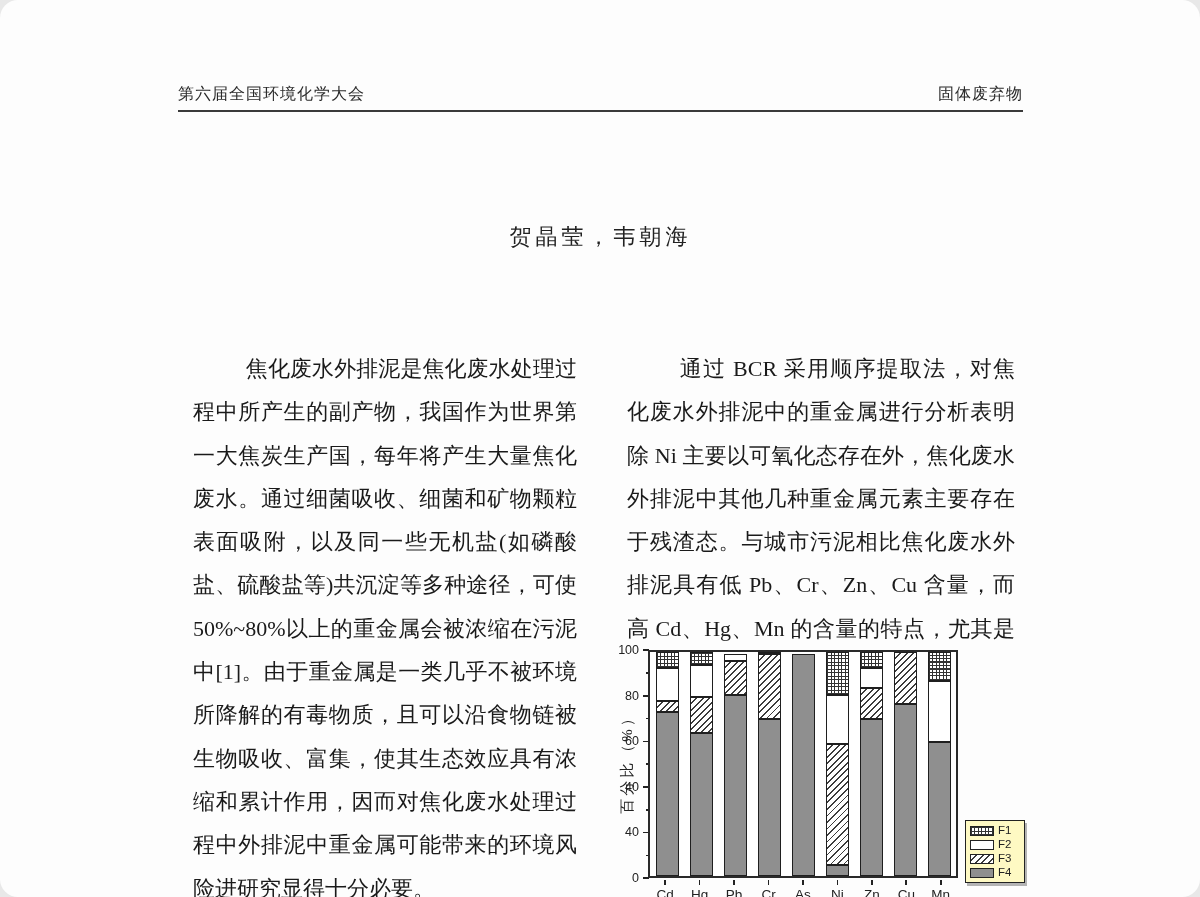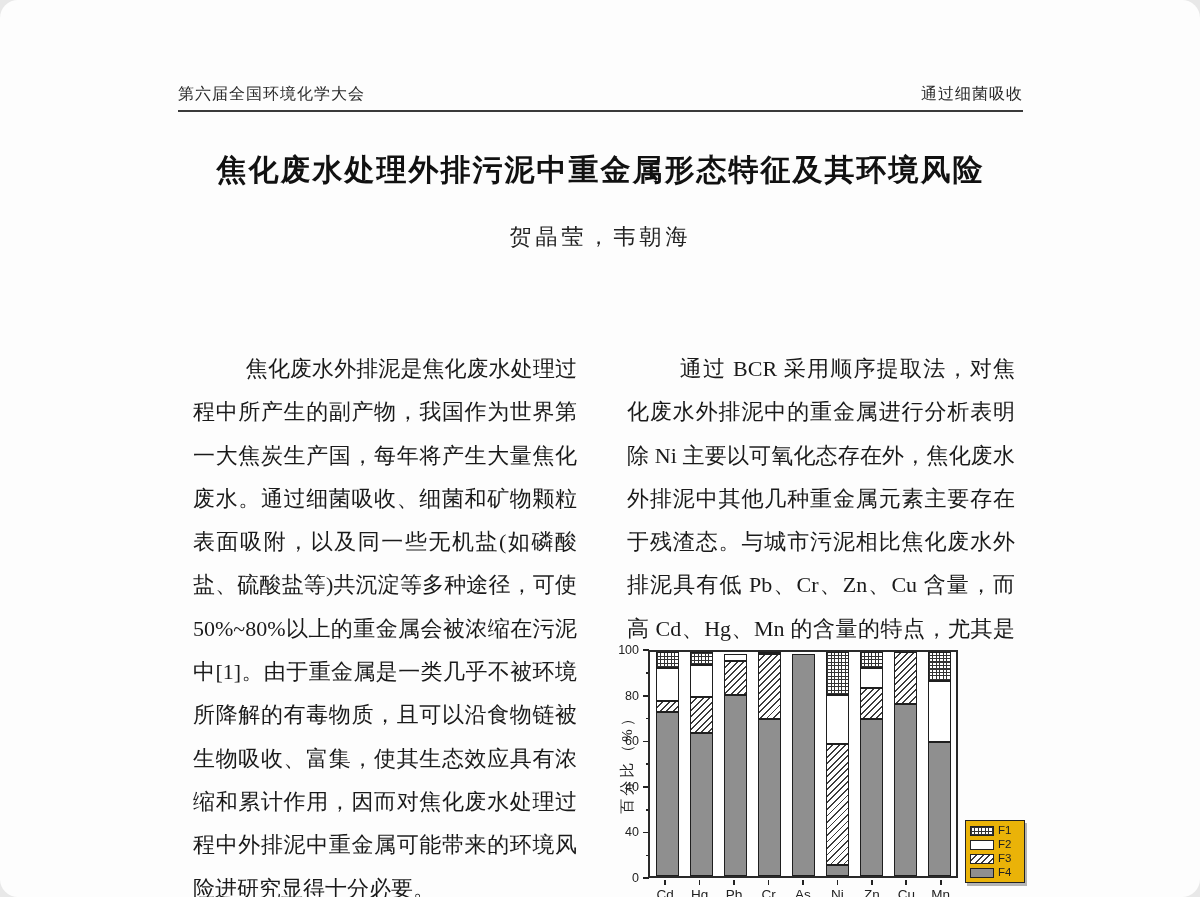--- a/index.html
+++ b/index.html
@@ -75,42 +75,41 @@
     position:absolute;left:32px;top:237px;width:310px;
     display:flex;justify-content:space-around;
   }
   .xaxis span{
     width:32px;text-align:center;font-size:13.5px;color:#222;
     font-family:"Liberation Sans","DejaVu Sans",sans-serif;
   }
   .xaxis span::before{content:"";display:block;width:1.6px;height:5px;background:#222;margin:0 auto 2px;}
   .legend{
     position:absolute;left:349px;top:177px;width:60px;
-    background:#eab308;border:1.6px solid #222;box-sizing:border-box;
+    background:#fef9c3;border:1.6px solid #222;box-sizing:border-box;
     padding:4px 4px 4px 4px;display:flex;flex-direction:column;gap:3px;
     box-shadow:2px 3px 0 rgba(90,90,90,.45);
   }
   .legend-row{display:flex;align-items:center;gap:4px;height:11px;}
   .legend-swatch{width:24px;height:10px;border:1px solid #222;box-sizing:border-box;flex:0 0 auto;}
   .legend-label{
     font-size:11.5px;color:#222;line-height:11px;
     font-family:"Liberation Sans","DejaVu Sans",sans-serif;
   }
 </style>
 </head>
 <body>
 
 <div class="page">
 
   <div class="header">
     <span>第六届全国环境化学大会</span>
-    <span>通过细菌吸收</span>
-  </div>
-
-  <div class="title">焦化废水处理外排污泥中重金属形态特征及其环境风险</div>
+    <span>固体废弃物</span>
+  </div>
+
   <div class="authors">贺晶莹，韦朝海</div>
 
   <div class="col col-left">
     <p>焦化废水外排泥是焦化废水处理过程中所产生的副产物，我国作为世界第一大焦炭生产国，每年将产生大量焦化废水。通过细菌吸收、细菌和矿物颗粒表面吸附，以及同一些无机盐(如磷酸盐、硫酸盐等)共沉淀等多种途径，可使 50%~80%以上的重金属会被浓缩在污泥中[1]。由于重金属是一类几乎不被环境所降解的有毒物质，且可以沿食物链被生物吸收、富集，使其生态效应具有浓缩和累计作用，因而对焦化废水处理过程中外排泥中重金属可能带来的环境风险进研究显得十分必要。</p>
     <p>重金属的生物化学活性、毒性以及迁移性在很大程度上取决于其存在的形态。不同形态的重金属会表现出不同的生物毒性和环境行为，其对环境的影响也有着较大的差异。</p>
   </div>
 
   <div class="col col-right">
     <p>通过 BCR 采用顺序提取法，对焦化废水外排泥中的重金属进行分析表明除 Ni 主要以可氧化态存在外，焦化废水外排泥中其他几种重金属元素主要存在于残渣态。与城市污泥相比焦化废水外排泥具有低 Pb、Cr、Zn、Cu 含量，而高 Cd、Hg、Mn 的含量的特点，尤其是具有较强环境毒性的 Cd、Hg。</p>
 

